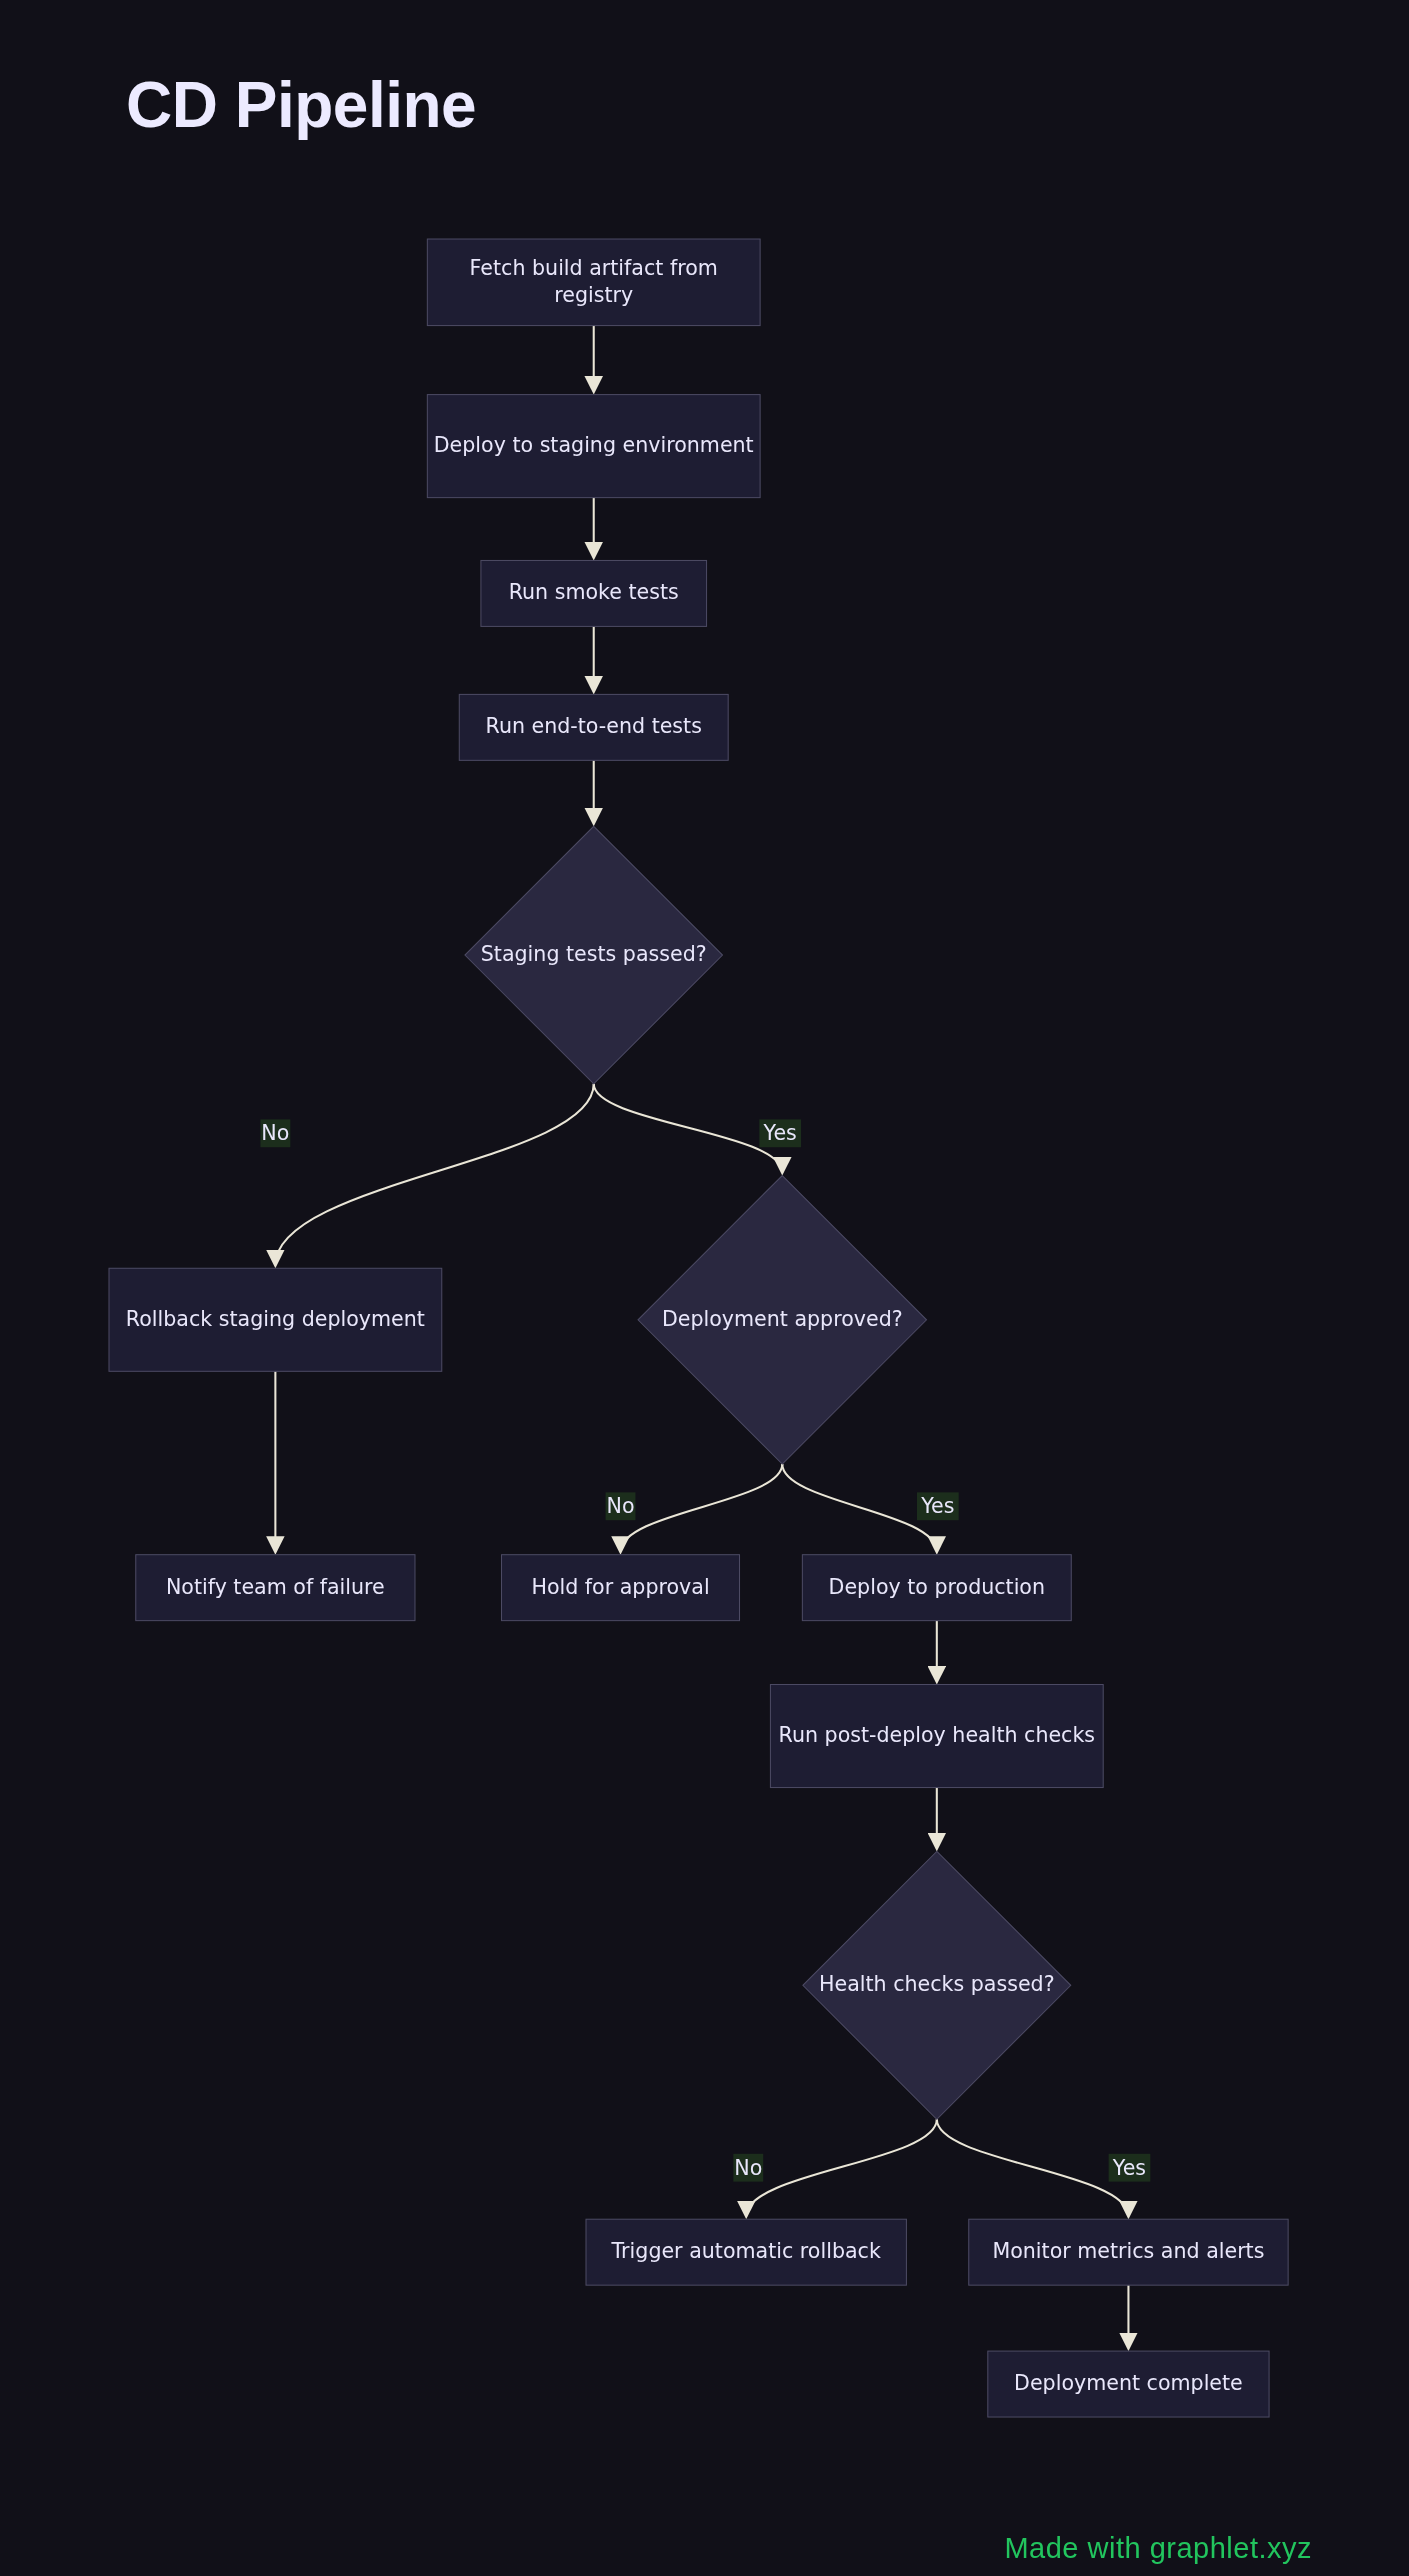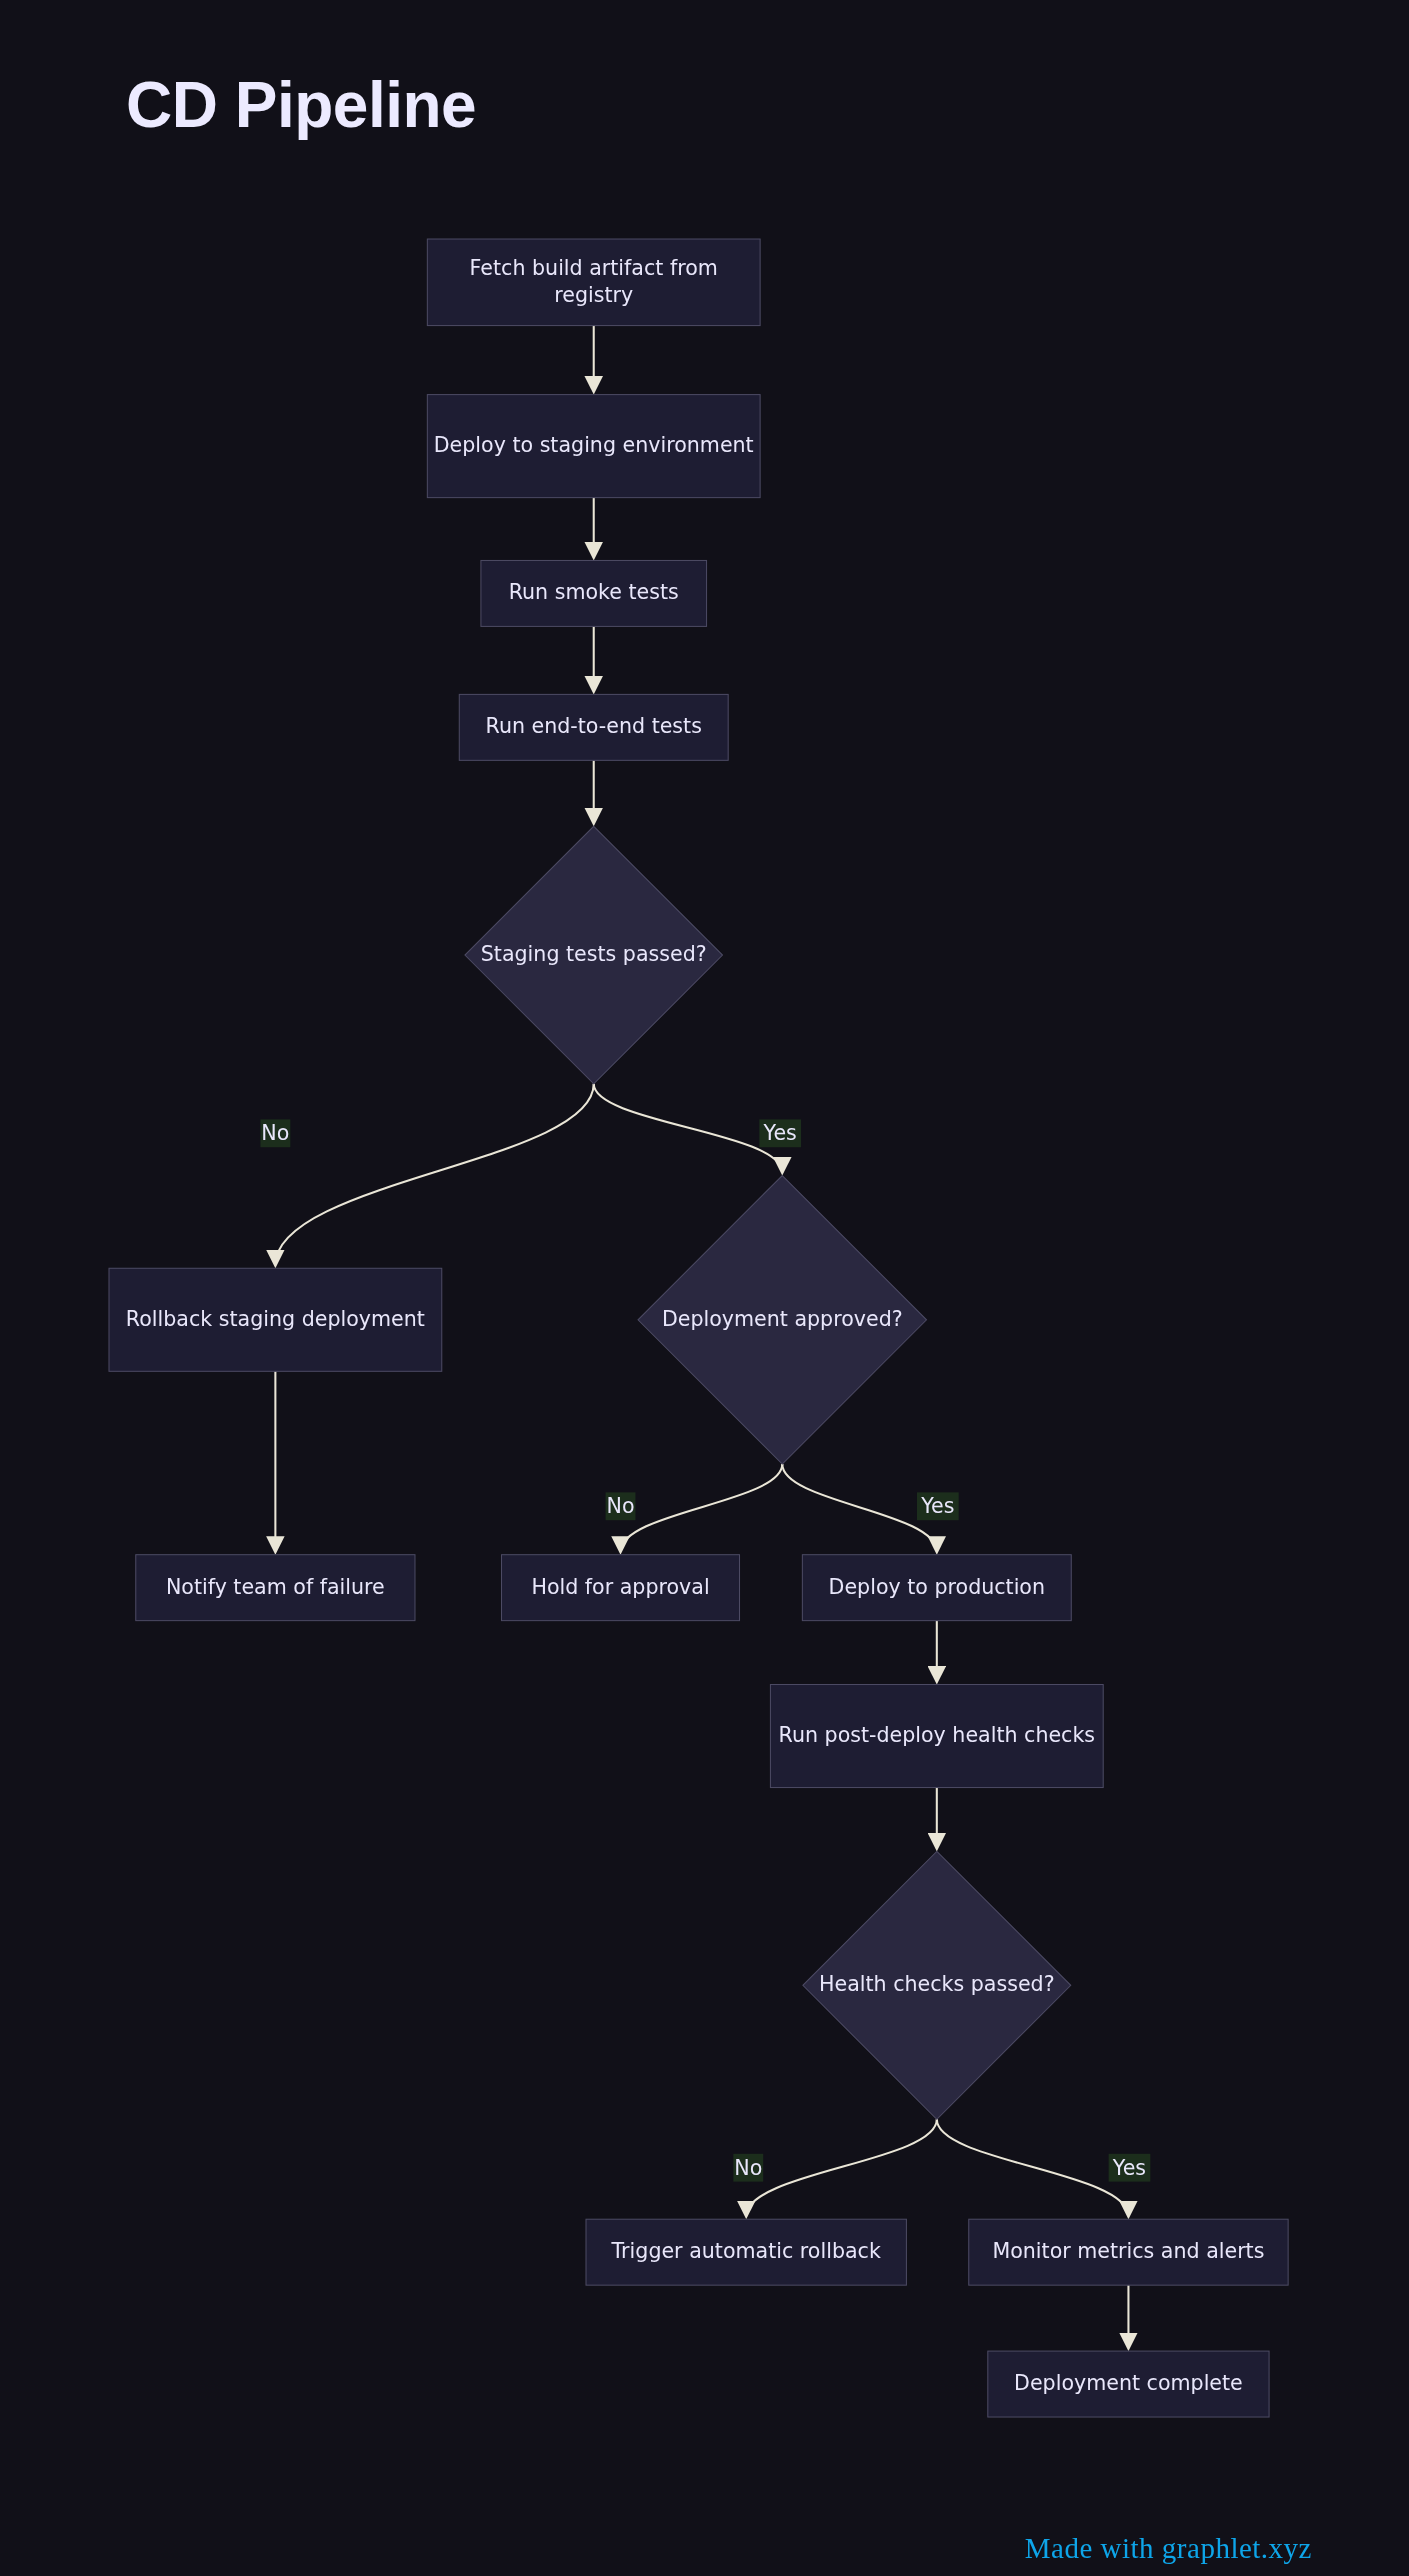--- a/index.html
+++ b/index.html
@@ -30,23 +30,23 @@
     color: #eceaff;
     letter-spacing: -0.5px;
     white-space: nowrap;
     margin-left: 25px;
   }
   .watermark {
     position: absolute;
     right: 98px;
     top: 2548px;
     transform: translateY(-50%);
-    font-family: Liberation Serif, serif;
+    font-family: Liberation Sans, sans-serif;
     font-size: 29px;
-    color: #0ea5e9;
+    color: #22c55e;
     white-space: nowrap;
     letter-spacing: 0.5px;
   }
   svg text {
     font-family: "DejaVu Sans", sans-serif;
     fill: #e9e7fb;
   }
   .node-label {
     font-size: 40px;
     text-anchor: middle;

